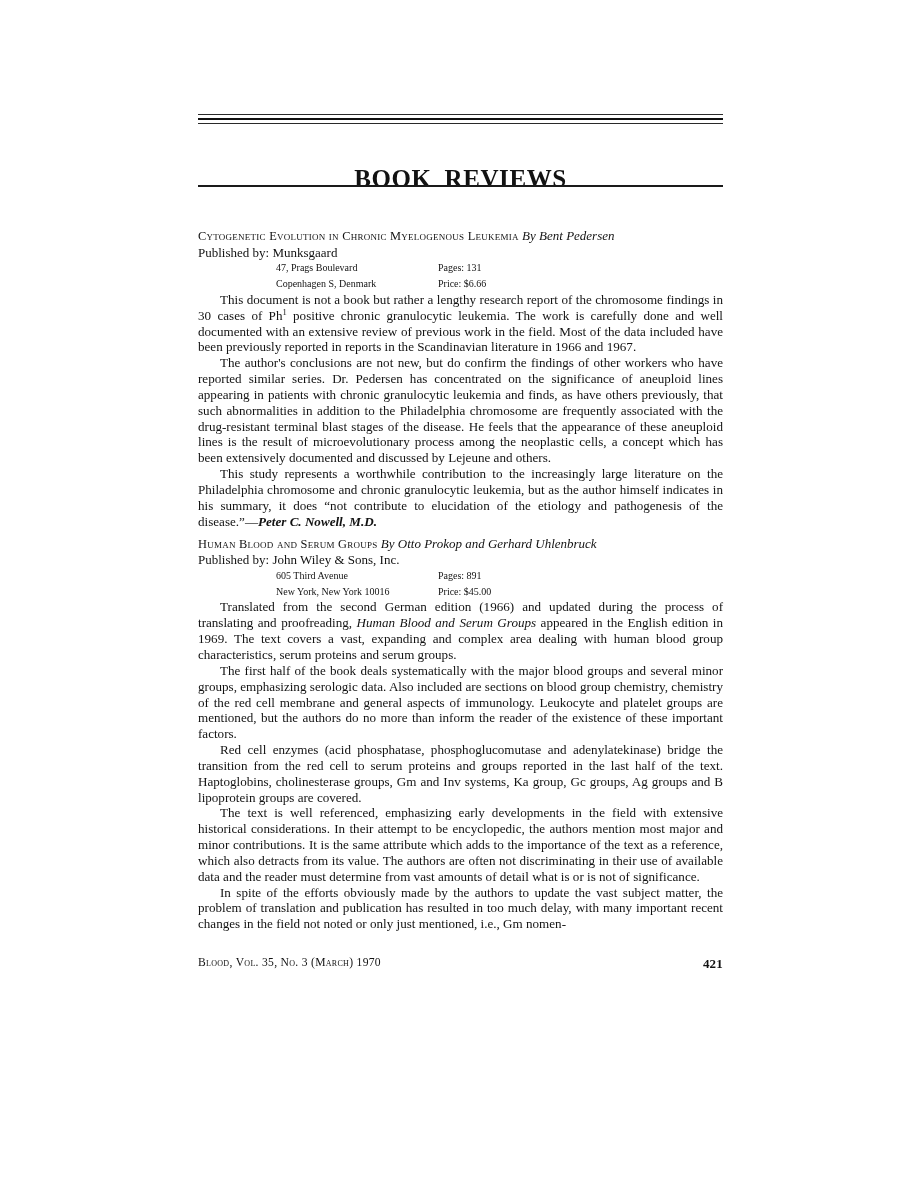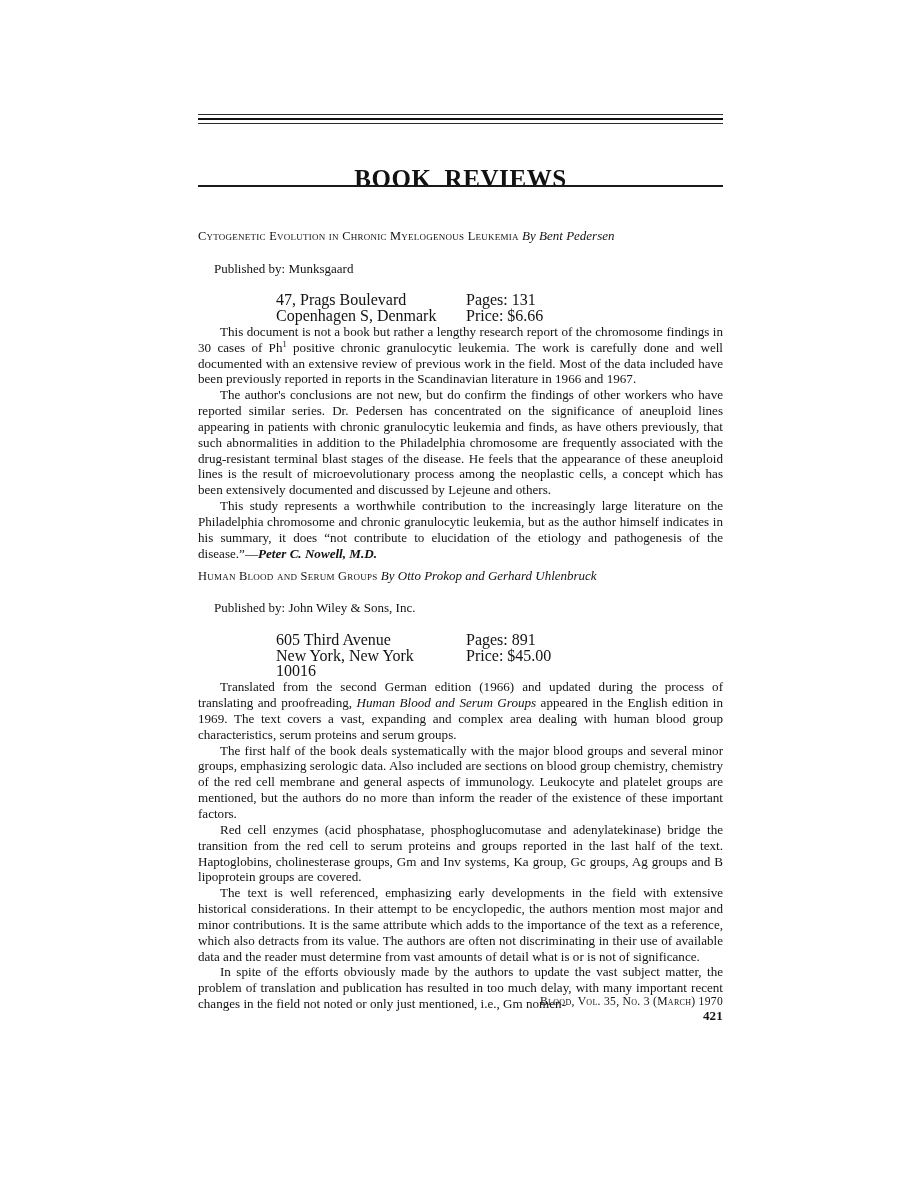--- a/index.html
+++ b/index.html
@@ -88,37 +88,36 @@
   .book-title .by {
     font-variant: normal;
     font-style: italic;
     letter-spacing: 0;
     font-size: 13px;
   }
 
   .pub-line {
     font-size: 13px;
     line-height: 15.8px;
-    margin: 16px;
+    margin: 0;
   }
 
   .addr-row {
     display: flex;
-    font-size: 16px;
+    font-size: 10px;
     line-height: 15.8px;
     margin: 0;
   }
   .addr-left {
     width: 240px;
     padding-left: 78px;
     box-sizing: border-box;
   }
   .addr-right {
     flex: 1;
-    margin-left: 28px;
   }
 
   p.body-par {
     font-size: 13.1px;
     line-height: 15.85px;
     margin: 0;
     text-align: justify;
     text-justify: inter-word;
     text-indent: 22px;
     hyphens: none;
@@ -130,27 +129,26 @@
     vertical-align: super;
     line-height: 0;
   }
 
   .gap-small { height: 6px; }
 
   
   .footer {
     position: absolute;
     left: 0;
-    top: 995px;
+    top: 956px;
     width: 525px;
     display: flex;
     justify-content: space-between;
-    align-items: flex-end;
+    align-items: flex-start;
     font-size: 11.6px;
-    flex-direction: column;
   }
   .footer-cite {
     font-variant: small-caps;
     letter-spacing: 0.3px;
   }
   .footer-page {
     font-size: 13px;
     letter-spacing: 0.2px;
     font-weight: bold;
   }

